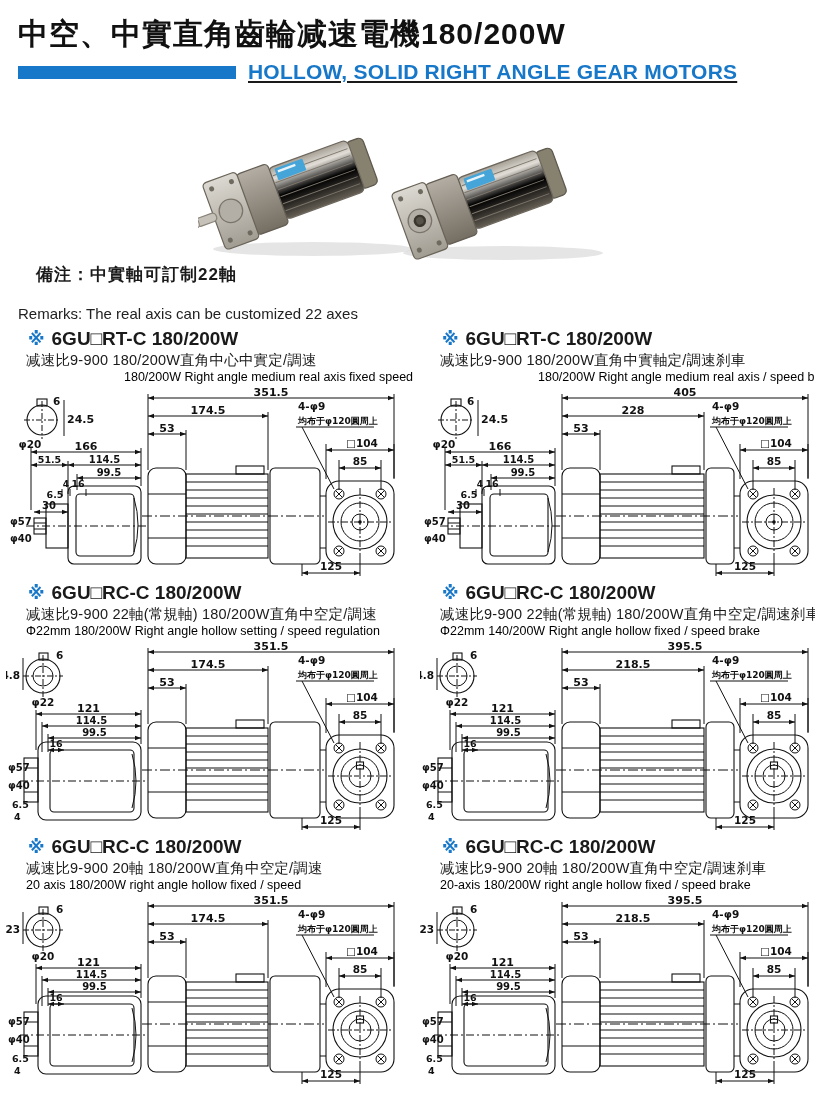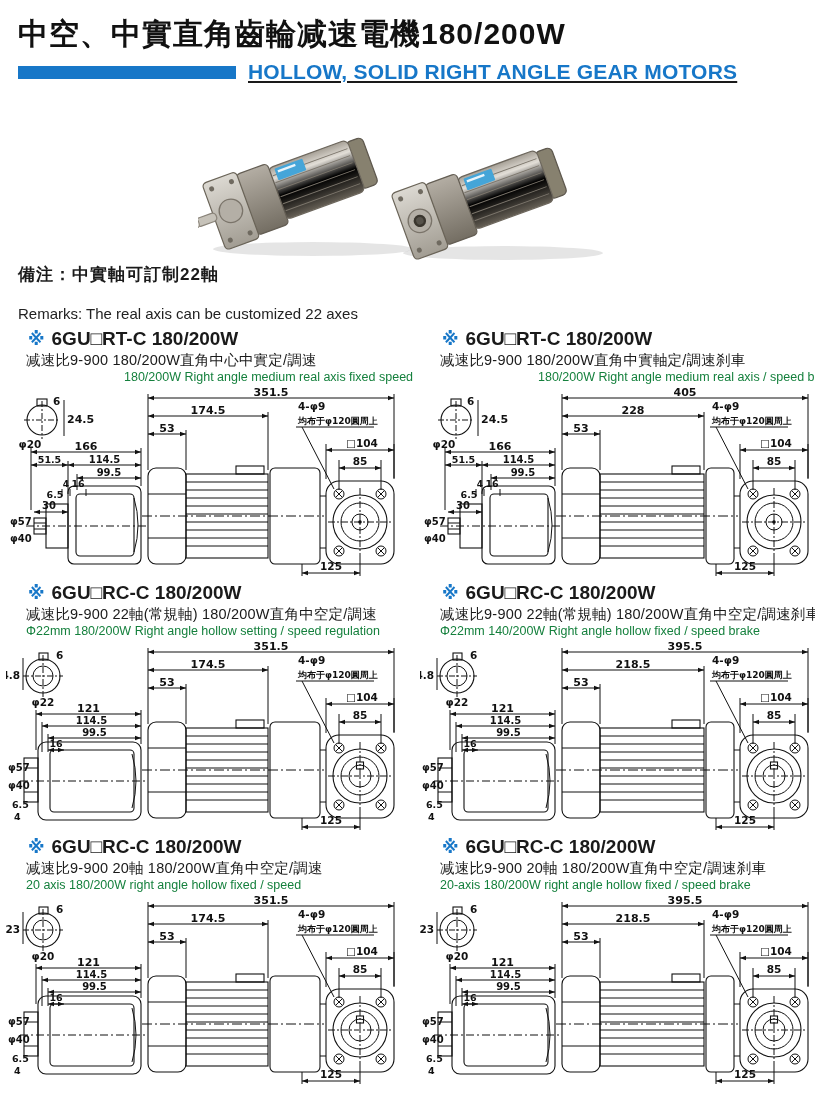--- a/index.html
+++ b/index.html
@@ -15,31 +15,31 @@
     margin: 4px 0 6px 18px; color: #111;
   }
   .subtitle-row { display: flex; align-items: center; margin-left: 18px; height: 22px; text-decoration: underline; }
   .blue-bar { width: 218px; height: 13px; background: var(--accent, #1777c8); }
   .subtitle {
     color: var(--accent, #1777c8); font-size: 21px; font-weight: bold;
     margin-left: 12px; letter-spacing: 0.2px; white-space: nowrap;
   }
   .photo-wrap { width: 420px; height: 172px; margin: 6px auto 2px auto; }
   .remarks { margin: 2px 0 4px 18px; }
-  .remarks-cn { font-size: 17px; font-weight: bold; letter-spacing: 1px; }
+  .remarks-cn { font-size: 17px; font-weight: bold; letter-spacing: 1px; margin-left: 18px; }
   .remarks-en { font-size: 15px; margin-top: 19px; color: #222; }
   .grid {
     display: grid; grid-template-columns: 402px 402px;
     column-gap: 12px; margin: 6px 0 0 6px;
   }
   .sec { margin-bottom: 4px; }
   .sec-head { font-size: 19px; font-weight: bold; margin-left: 22px; white-space: nowrap; }
   .sec-head .mark { color: var(--accent, #1777c8); margin-right: 7px; font-size: 17px; }
   .desc-cn { font-size: 14.5px; margin: 1px 0 0 20px; white-space: nowrap; letter-spacing: 0.2px; }
-  .desc-en { font-size: 12.5px; color: #15803d; margin: 0 0 0 20px; white-space: nowrap; }
+  .desc-en { font-size: 12.5px; color: #000000; margin: 0 0 0 20px; white-space: nowrap; }
   .sec:nth-child(-n+2) .desc-en { margin-left: 118px; }
   svg.drawing { width: 396px; height: 192px; display: block; margin-top: 2px; }
   svg text { font-family: "DejaVu Sans", "Liberation Sans", sans-serif; }
 </style>
 </head>
 <body>
 
 <div class="page">
 
   <h1 class="title">中空、中實直角齒輪减速電機180/200W</h1>

